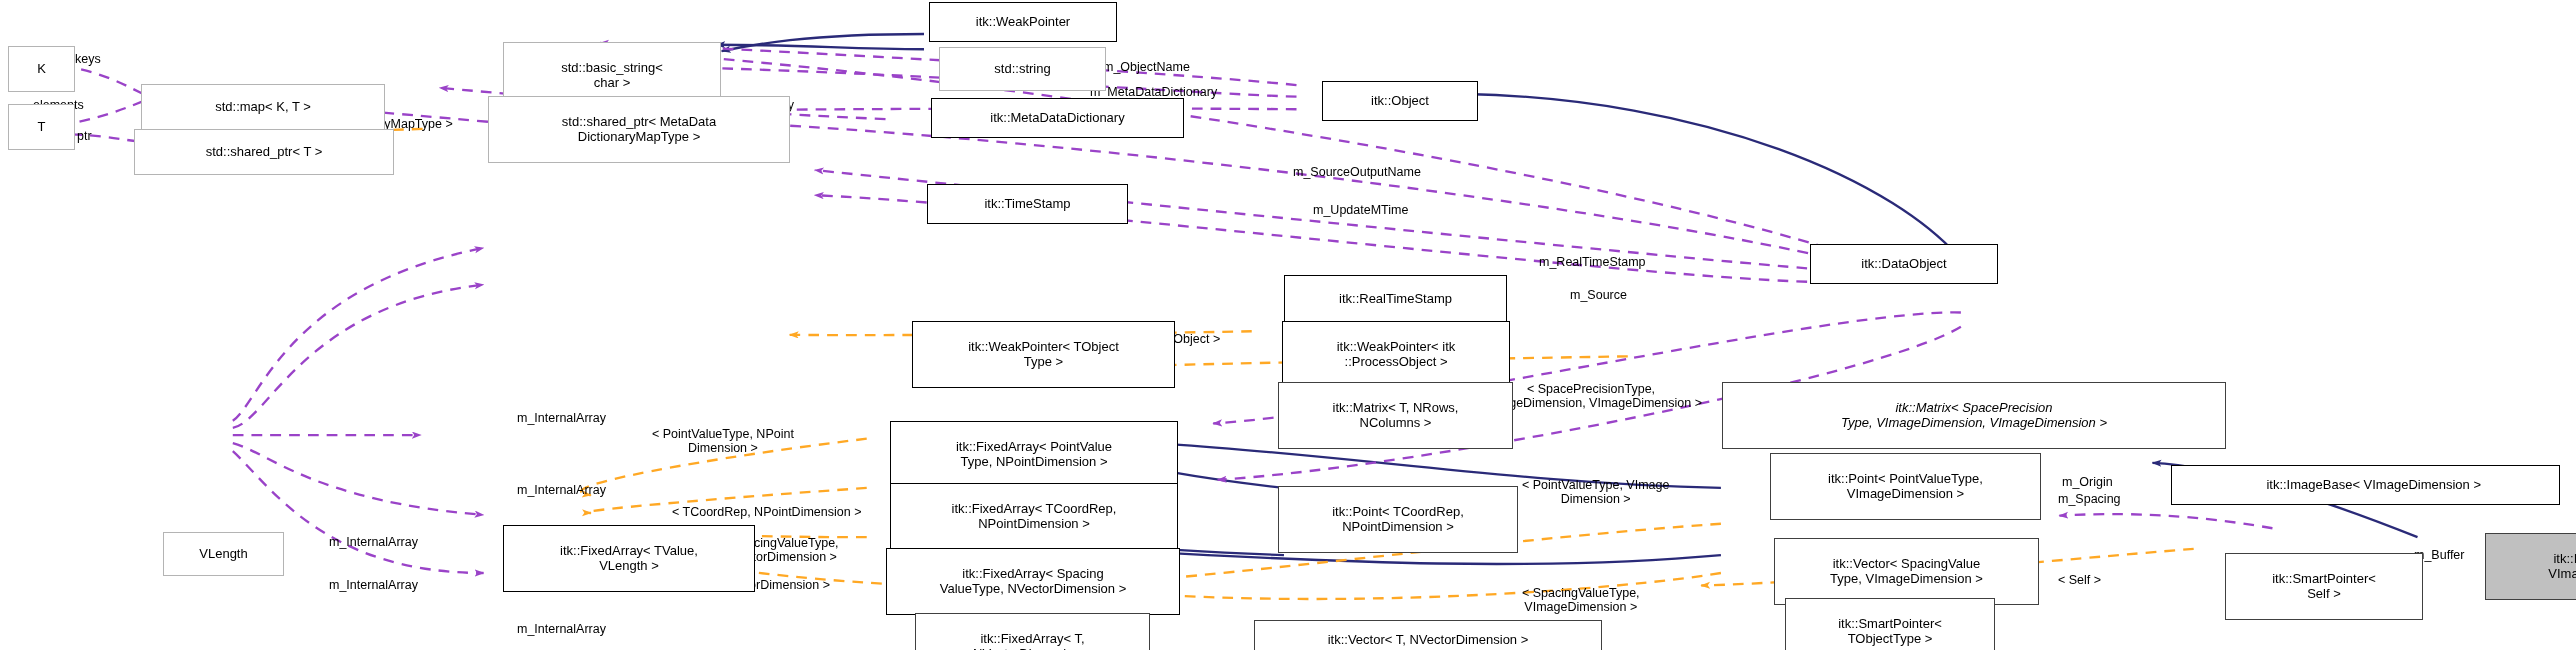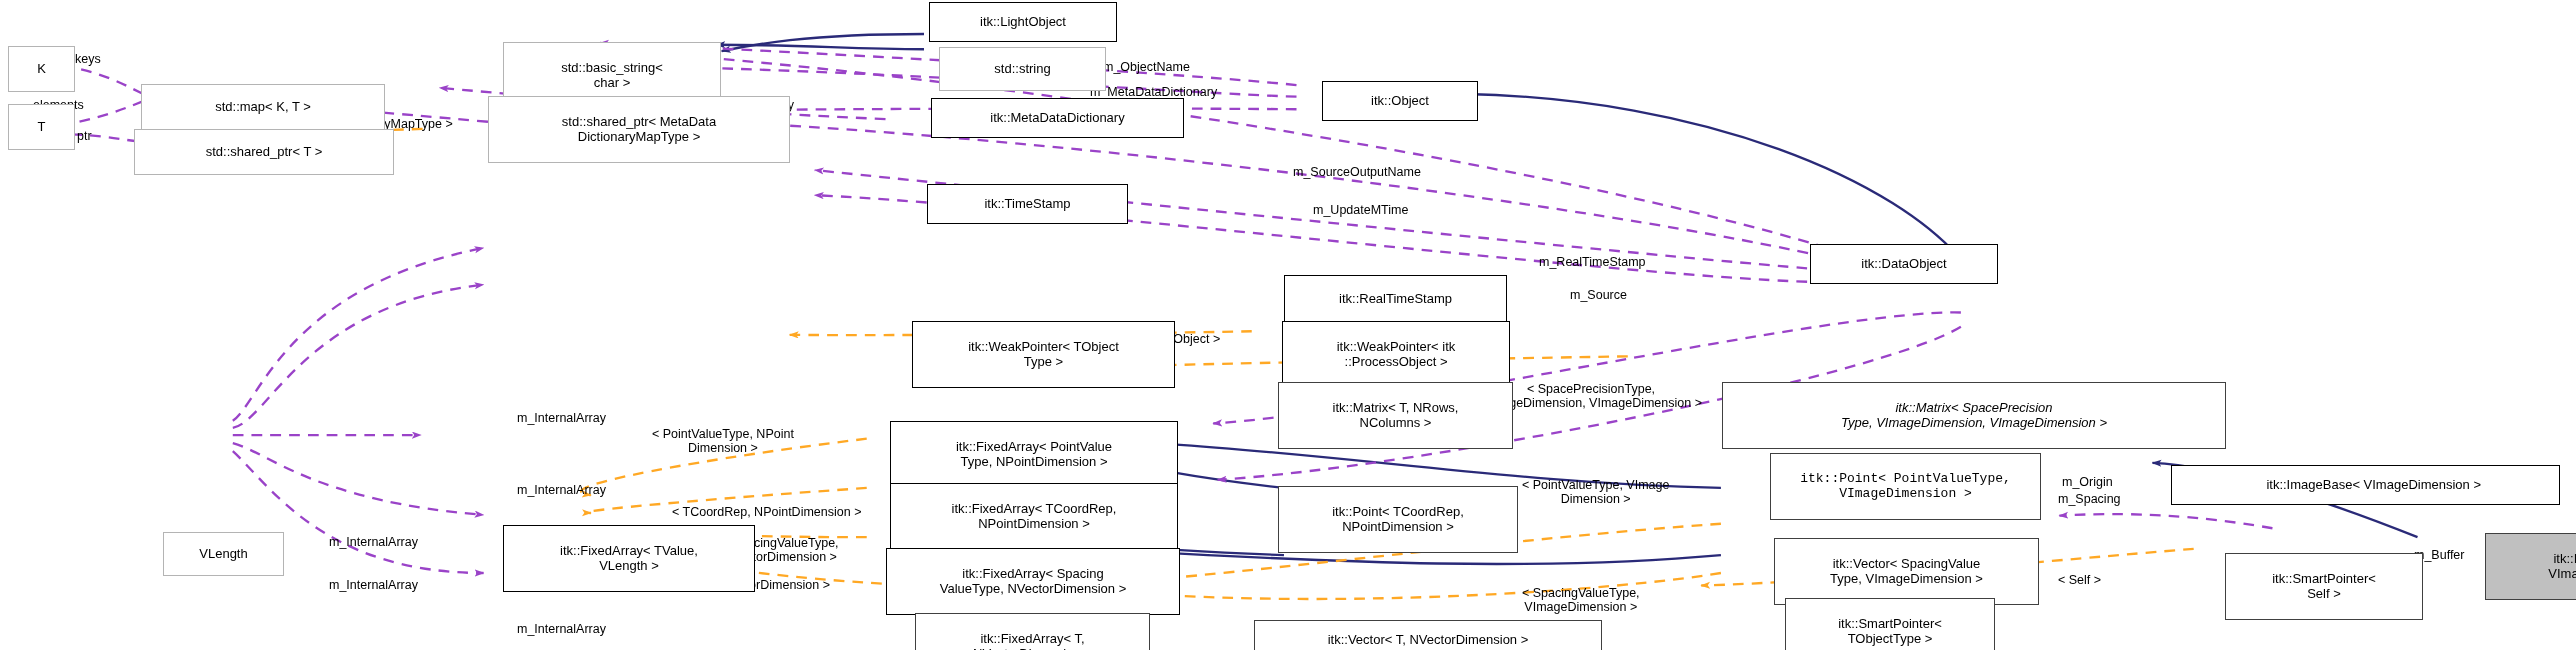--- a/index.html
+++ b/index.html
@@ -128,21 +128,21 @@
       <div class="node " style="left: 8px; top: 104px; width: 67px; height: 46px;">T</div>
       <div class="node " style="left: 141px; top: 84px; width: 244px; height: 46px;">std::map&lt; K, T &gt;</div>
       <div class="node " style="left: 134px; top: 129px; width: 260px; height: 46px;">std::shared_ptr&lt; T &gt;</div>
       <div class="node " style="left: 503px; top: 42px; width: 218px; height: 67px;">std::basic_string&lt;
 char &gt;</div>
       <div class="node " style="left: 488px; top: 96px; width: 302px; height: 67px;">std::shared_ptr&lt; MetaData
 DictionaryMapType &gt;</div>
       <div class="node " style="left: 939px; top: 47px; width: 167px; height: 44px;">std::string</div>
       <div class="node thick" style="left: 903px; top: 98px; width: 253px; height: 40px; margin-left: 28px;">itk::MetaDataDictionary</div>
       <div class="node thick" style="left: 927px; top: 184px; width: 201px; height: 40px;">itk::TimeStamp</div>
-      <div class="node thick" style="left: 929px; top: 1.8px; width: 188px; height: 40px;">itk::LightObject</div>
+      <div class="node thick" style="left: 929px; top: 1.8px; width: 188px; height: 40px;">itk::WeakPointer</div>
       <div class="node thick" style="left: 1322px; top: 81px; width: 156px; height: 40px;">itk::Object</div>
       <div class="node thick" style="left: 1284px; top: 275px; width: 223px; height: 48px;">itk::RealTimeStamp</div>
       <div class="node thick" style="left: 1282px; top: 321px; width: 228px; height: 67px;">itk::WeakPointer&lt; itk
 ::ProcessObject &gt;</div>
       <div class="node thick" style="left: 892px; top: 321px; width: 263px; height: 67px; margin-left: 20px;">itk::WeakPointer&lt; TObject
 Type &gt;</div>
       <div class="node thick" style="left: 1810px; top: 244px; width: 188px; height: 40px;">itk::DataObject</div>
       <div class="node grey" style="left: 1278px; top: 382px; width: 235px; height: 67px;">itk::Matrix&lt; T, NRows,
 NColumns &gt;</div>
       <div class="node grey" style="left: 1722px; top: 382px; width: 504px; height: 67px; font-style: italic;">itk::Matrix&lt; SpacePrecision
@@ -154,21 +154,21 @@
       <div class="node thick" style="left: 886px; top: 548px; width: 294px; height: 67px;">itk::FixedArray&lt; Spacing
 ValueType, NVectorDimension &gt;</div>
       <div class="node grey" style="left: 915px; top: 613px; width: 235px; height: 67px;">itk::FixedArray&lt; T,
 NVectorDimension &gt;</div>
       <div class="node thick" style="left: 503px; top: 525px; width: 252px; height: 67px;">itk::FixedArray&lt; TValue,
 VLength &gt;</div>
       <div class="node " style="left: 163px; top: 532px; width: 121px; height: 44px;">VLength</div>
       <div class="node grey" style="left: 1278px; top: 486px; width: 240px; height: 67px;">itk::Point&lt; TCoordRep,
 NPointDimension &gt;</div>
       <div class="node grey" style="left: 1254px; top: 620px; width: 348px; height: 40px;">itk::Vector&lt; T, NVectorDimension &gt;</div>
-      <div class="node grey" style="left: 1770px; top: 453px; width: 271px; height: 67px; font-family: Liberation Mono, monospace;">itk::Point&lt; PointValueType,
+      <div class="node grey" style="left: 1770px; top: 453px; width: 271px; height: 67px;">itk::Point&lt; PointValueType,
 VImageDimension &gt;</div>
       <div class="node grey" style="left: 1774px; top: 538px; width: 265px; height: 67px;">itk::Vector&lt; SpacingValue
 Type, VImageDimension &gt;</div>
       <div class="node grey" style="left: 1785px; top: 598px; width: 210px; height: 67px;">itk::SmartPointer&lt;
 TObjectType &gt;</div>
       <div class="node grey" style="left: 2225px; top: 553px; width: 198px; height: 67px;">itk::SmartPointer&lt;
 Self &gt;</div>
       <div class="node thick" style="left: 2171px; top: 465px; width: 389px; height: 40px; padding-left: 20px;">itk::ImageBase&lt; VImageDimension &gt;</div>
       <div class="node filled" style="left: 2485px; top: 533px; width: 244px; height: 67px;">itk::Image&lt; TPixel,
 VImageDimension &gt;</div>

